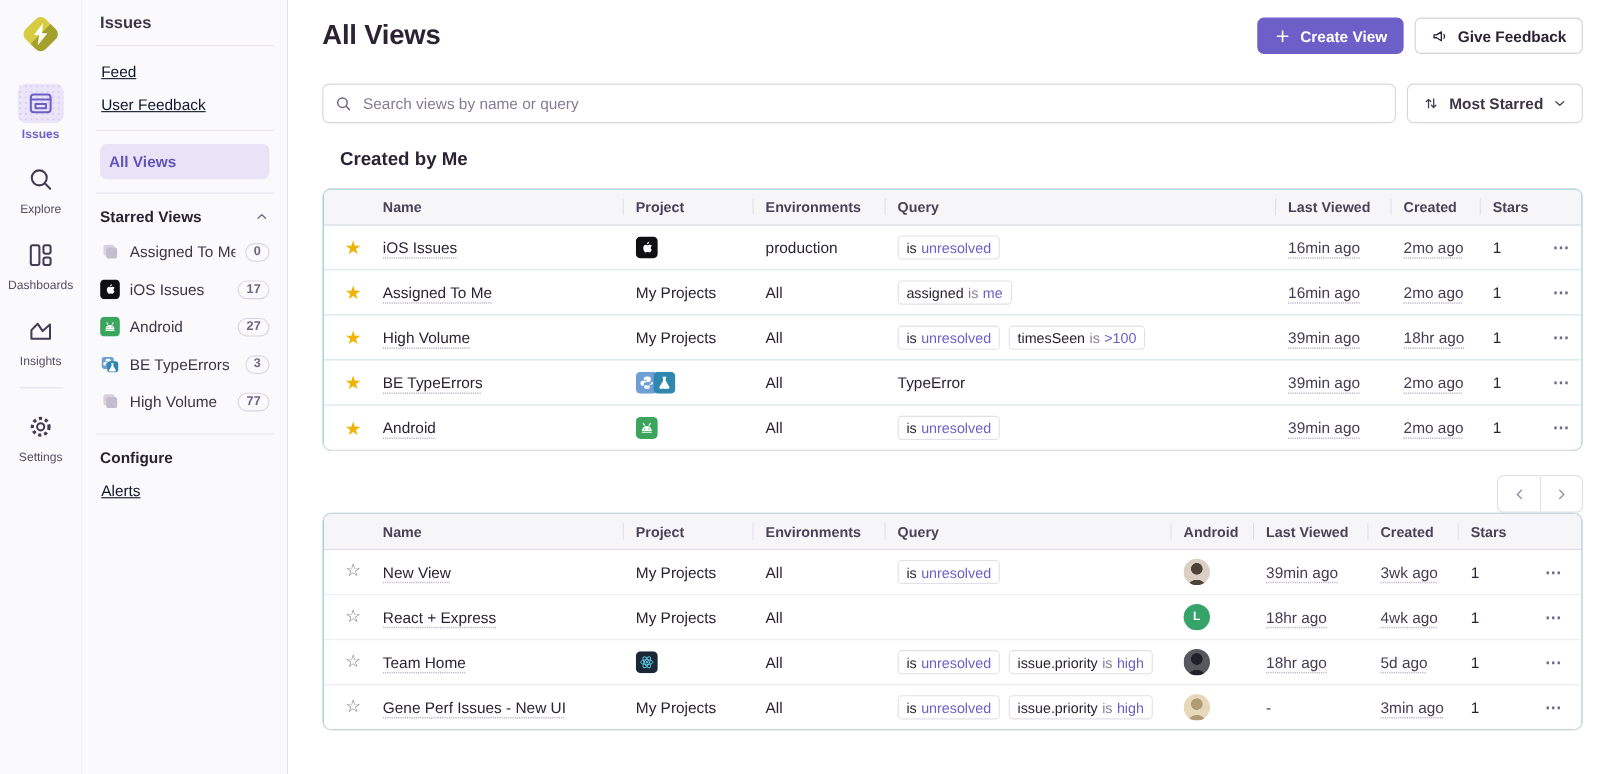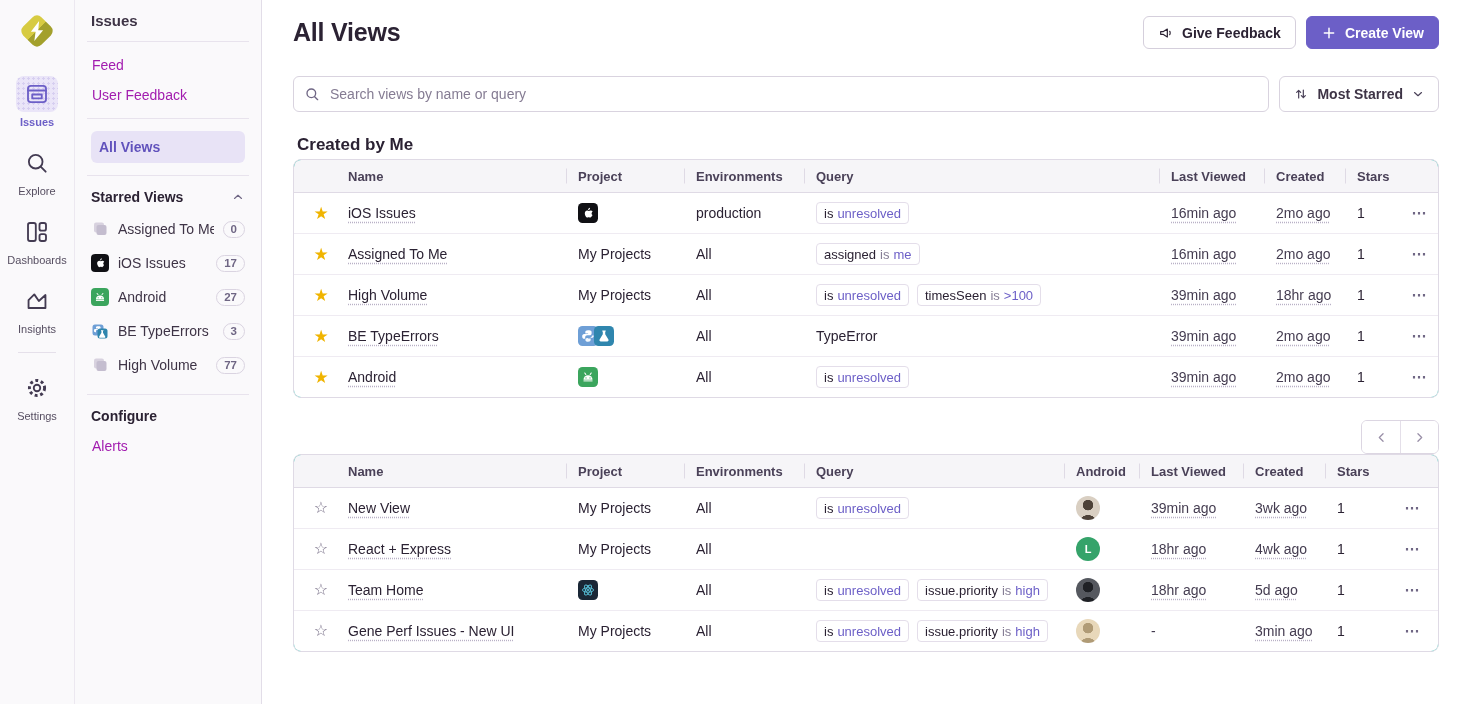--- a/index.html
+++ b/index.html
@@ -22,21 +22,21 @@
   .rail-divider{width:38px;height:1px;background:#E5E0EA;}
 
   
   .sidebar{position:absolute;left:75px;top:0;width:187px;bottom:0;background:#FAF9FB;
            border-right:1px solid #E2DDE8;box-sizing:border-box;padding:0 16px;}
   .sb-header{height:41px;display:flex;align-items:center;justify-content:space-between;}
   .sb-title{font-size:15px;font-weight:700;color:#3E3446;}
   .collapse-btn{color:#6F6684;cursor:pointer;}
   .sb-divider{height:1px;background:#E8E3ED;margin:0 -4px;}
   .sb-group{padding:8px 0;}
-  .sb-item{font-size:14px;color:#a21caf;padding:7px 1px;cursor:pointer;border-radius:6px;}
+  .sb-item{font-size:14px;color:#0f172a;padding:7px 1px;cursor:pointer;border-radius:6px;text-decoration:underline;}
   .sb-pill{background:#E8E3F6;color:#6152BC;font-weight:600;font-size:14px;border-radius:6px;
            padding:8px 8px;margin:12px 0;cursor:pointer;}
   .sb-section-head{display:flex;justify-content:space-between;align-items:center;font-weight:700;
                    font-size:14px;color:#2B2233;margin:13px 0 7px;}
   .sb-section-head .ic{color:#6F6684;}
   .sb-star-item{display:flex;align-items:center;gap:9px;height:34px;cursor:pointer;}
   .sb-star-label{font-size:14px;color:#3E3446;white-space:nowrap;overflow:hidden;}
   .sb-count{margin-left:auto;border:1px solid #DAD4E1;border-radius:20px;padding:1.5px 7px;
             font-size:11.5px;color:#6F6684;font-weight:600;}
 
@@ -55,21 +55,21 @@
   .search{flex:1;position:relative;}
   .search input{width:100%;height:36px;border:1px solid #D9D3DF;border-radius:6px;
                 padding:0 12px 0 36px;font-size:14px;color:#2B2233;box-sizing:border-box;
                 font-family:Liberation Sans, sans-serif;outline:none;background:#fff;}
   .search input::placeholder{color:#857C93;}
   .search .ic{position:absolute;left:11px;top:50%;transform:translateY(-50%);color:#6F6684;}
   .sort-btn{display:flex;align-items:center;gap:8px;height:36px;padding:3px 13px;border:1px solid #D9D3DF;
             border-radius:6px;background:#fff;font-size:14px;font-weight:600;color:#3E3446;cursor:pointer;}
   .sort-btn .ic{color:#4A4158;}
 
-  .section-title{font-size:17px;font-weight:700;color:#2B2233;margin:4px;}
+  .section-title{font-size:17px;font-weight:700;color:#2B2233;margin:16px;}
   .st-1{margin-top:23px;}
   .st-2{margin-top:21px;}
 
   .views-table{border:1px solid #DFDAE5;border-radius:8px;background:#14b8a6;overflow:hidden;}
   .thead,.trow{display:grid;align-items:stretch;}
   .cols-1 .thead,.cols-1 .trow{grid-template-columns:54px 218px 118px 120px 355px 105px 81px 56px 1fr;}
   .cols-2 .thead,.cols-2 .trow{grid-template-columns:54px 218px 118px 120px 260px 75px 104px 82px 62px 1fr;}
   .thead{background:#F6F5F8;border-bottom:1px solid #DFDAE5;height:32px;}
   .hc{display:flex;align-items:center;padding-left:12px;font-size:13px;font-weight:700;color:#4A4158;
       position:relative;white-space:nowrap;overflow:hidden;}
@@ -271,36 +271,36 @@
   </div>
   <div id="configure-list">
       <div class="sb-item">Alerts</div>
     </div>
 </aside>
 
 <main class="main">
   <div class="main-header">
     <h1 class="page-title">All Views</h1>
     <div class="actions">
+      <button class="btn btn-primary">
+        <span class="ic">
+            <svg width="16" height="16" viewBox="0 0 24 24" fill="none" stroke="currentColor" stroke-linecap="round" stroke-linejoin="round" stroke-width="2.2">
+              <path d="M12 5v14M5 12h14"></path>
+            </svg>
+          </span>
+        <span>Create View</span>
+      </button>
       <button class="btn btn-secondary">
         <span class="ic">
             <svg width="16" height="16" viewBox="0 0 24 24" fill="none" stroke="currentColor" stroke-linecap="round" stroke-linejoin="round" stroke-width="1.8">
               <path d="M4 10.5v3.5h3.5l6.5 4V6l-6.5 4H4z"></path>
               <path d="M17.5 9.5c1 .7 1 4.3 0 5"></path>
             </svg>
           </span>
         <span>Give Feedback</span>
-      </button>
-      <button class="btn btn-primary">
-        <span class="ic">
-            <svg width="16" height="16" viewBox="0 0 24 24" fill="none" stroke="currentColor" stroke-linecap="round" stroke-linejoin="round" stroke-width="2.2">
-              <path d="M12 5v14M5 12h14"></path>
-            </svg>
-          </span>
-        <span>Create View</span>
       </button>
     </div>
   </div>
 
   <div class="toolbar">
     <div class="search">
       <span class="ic">
           <svg width="16" height="16" viewBox="0 0 24 24" fill="none" stroke="currentColor" stroke-linecap="round" stroke-linejoin="round" stroke-width="2">
             <circle cx="11" cy="11" r="6.5"></circle>
             <path d="m16 16 4.5 4.5"></path>

